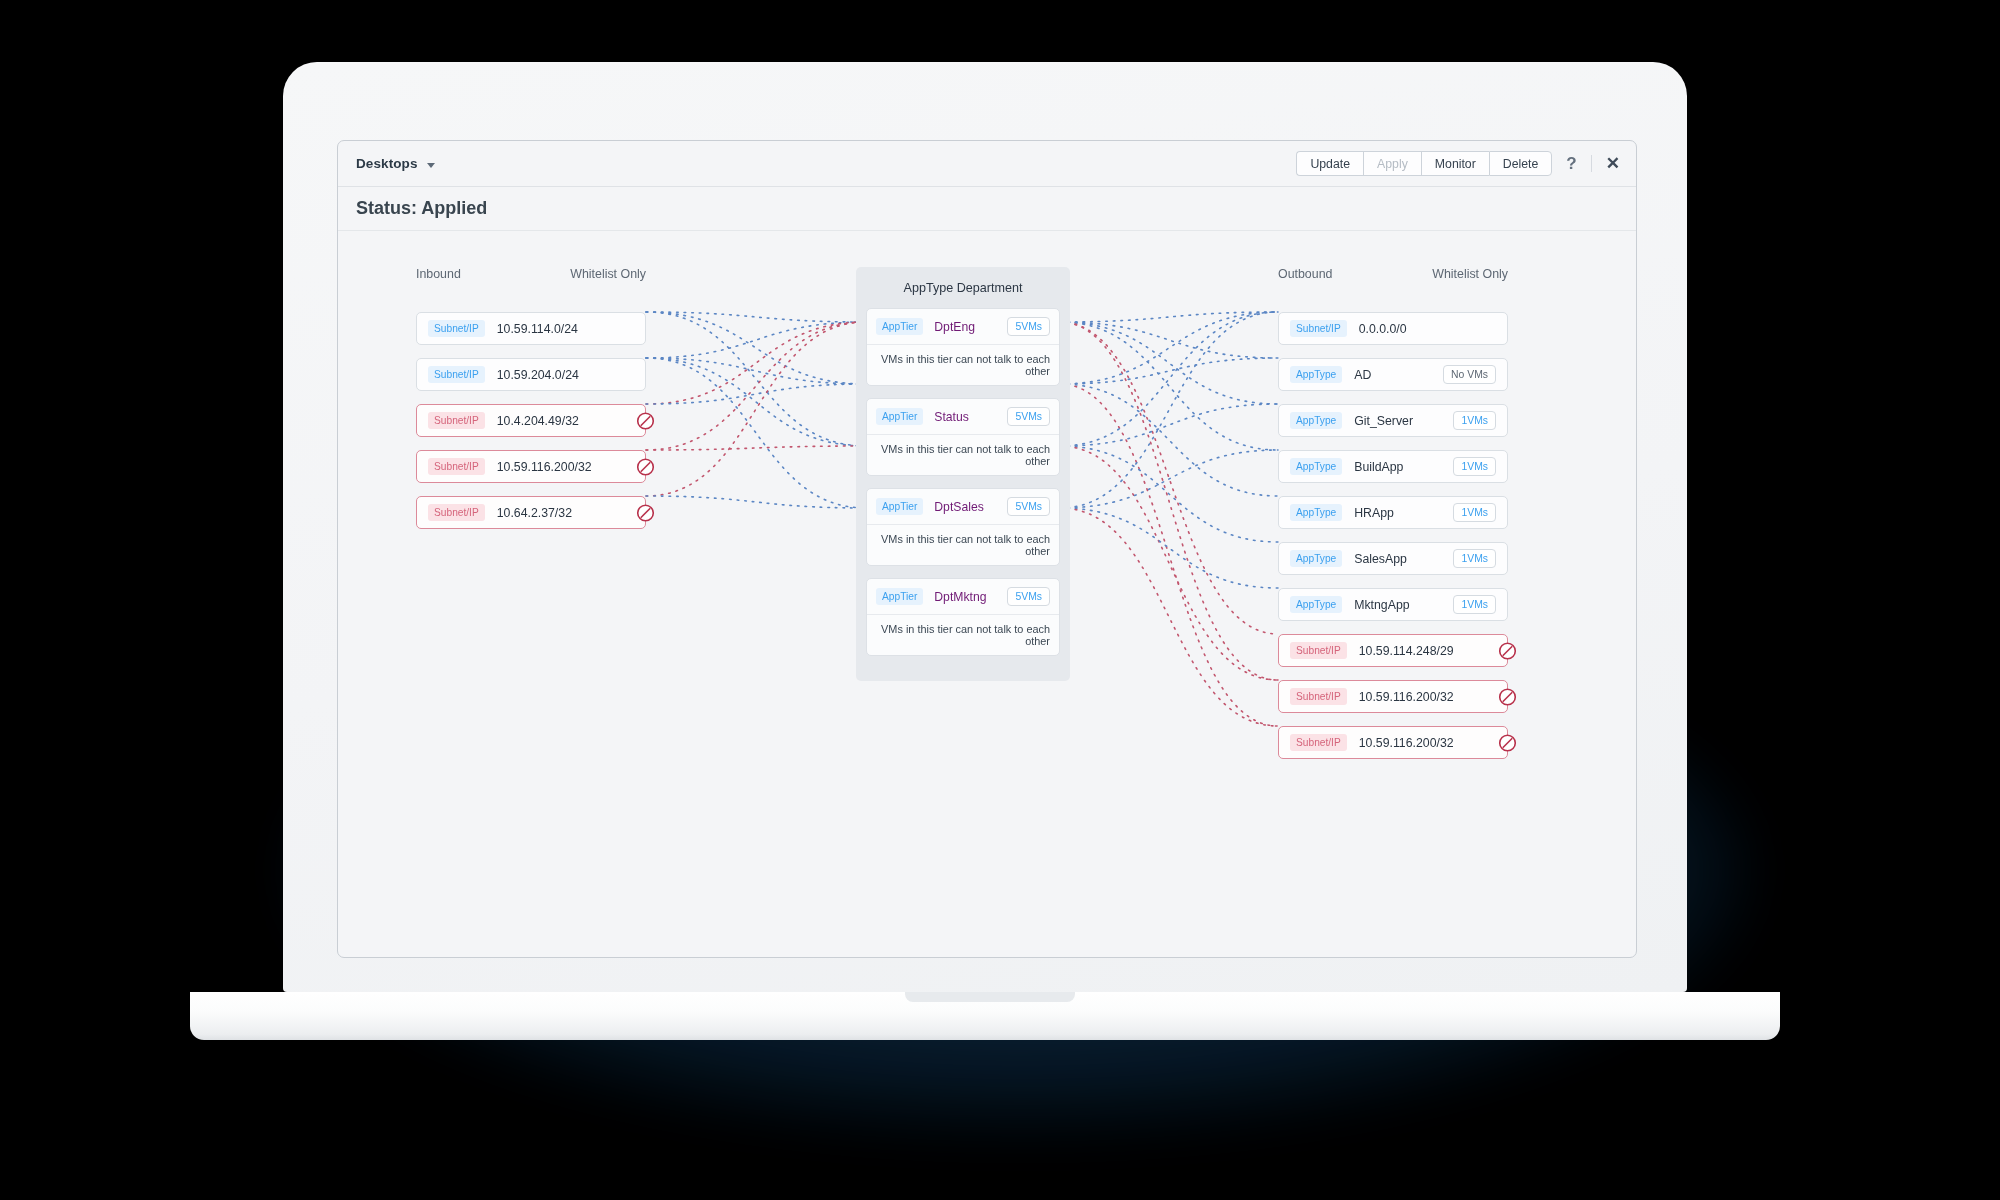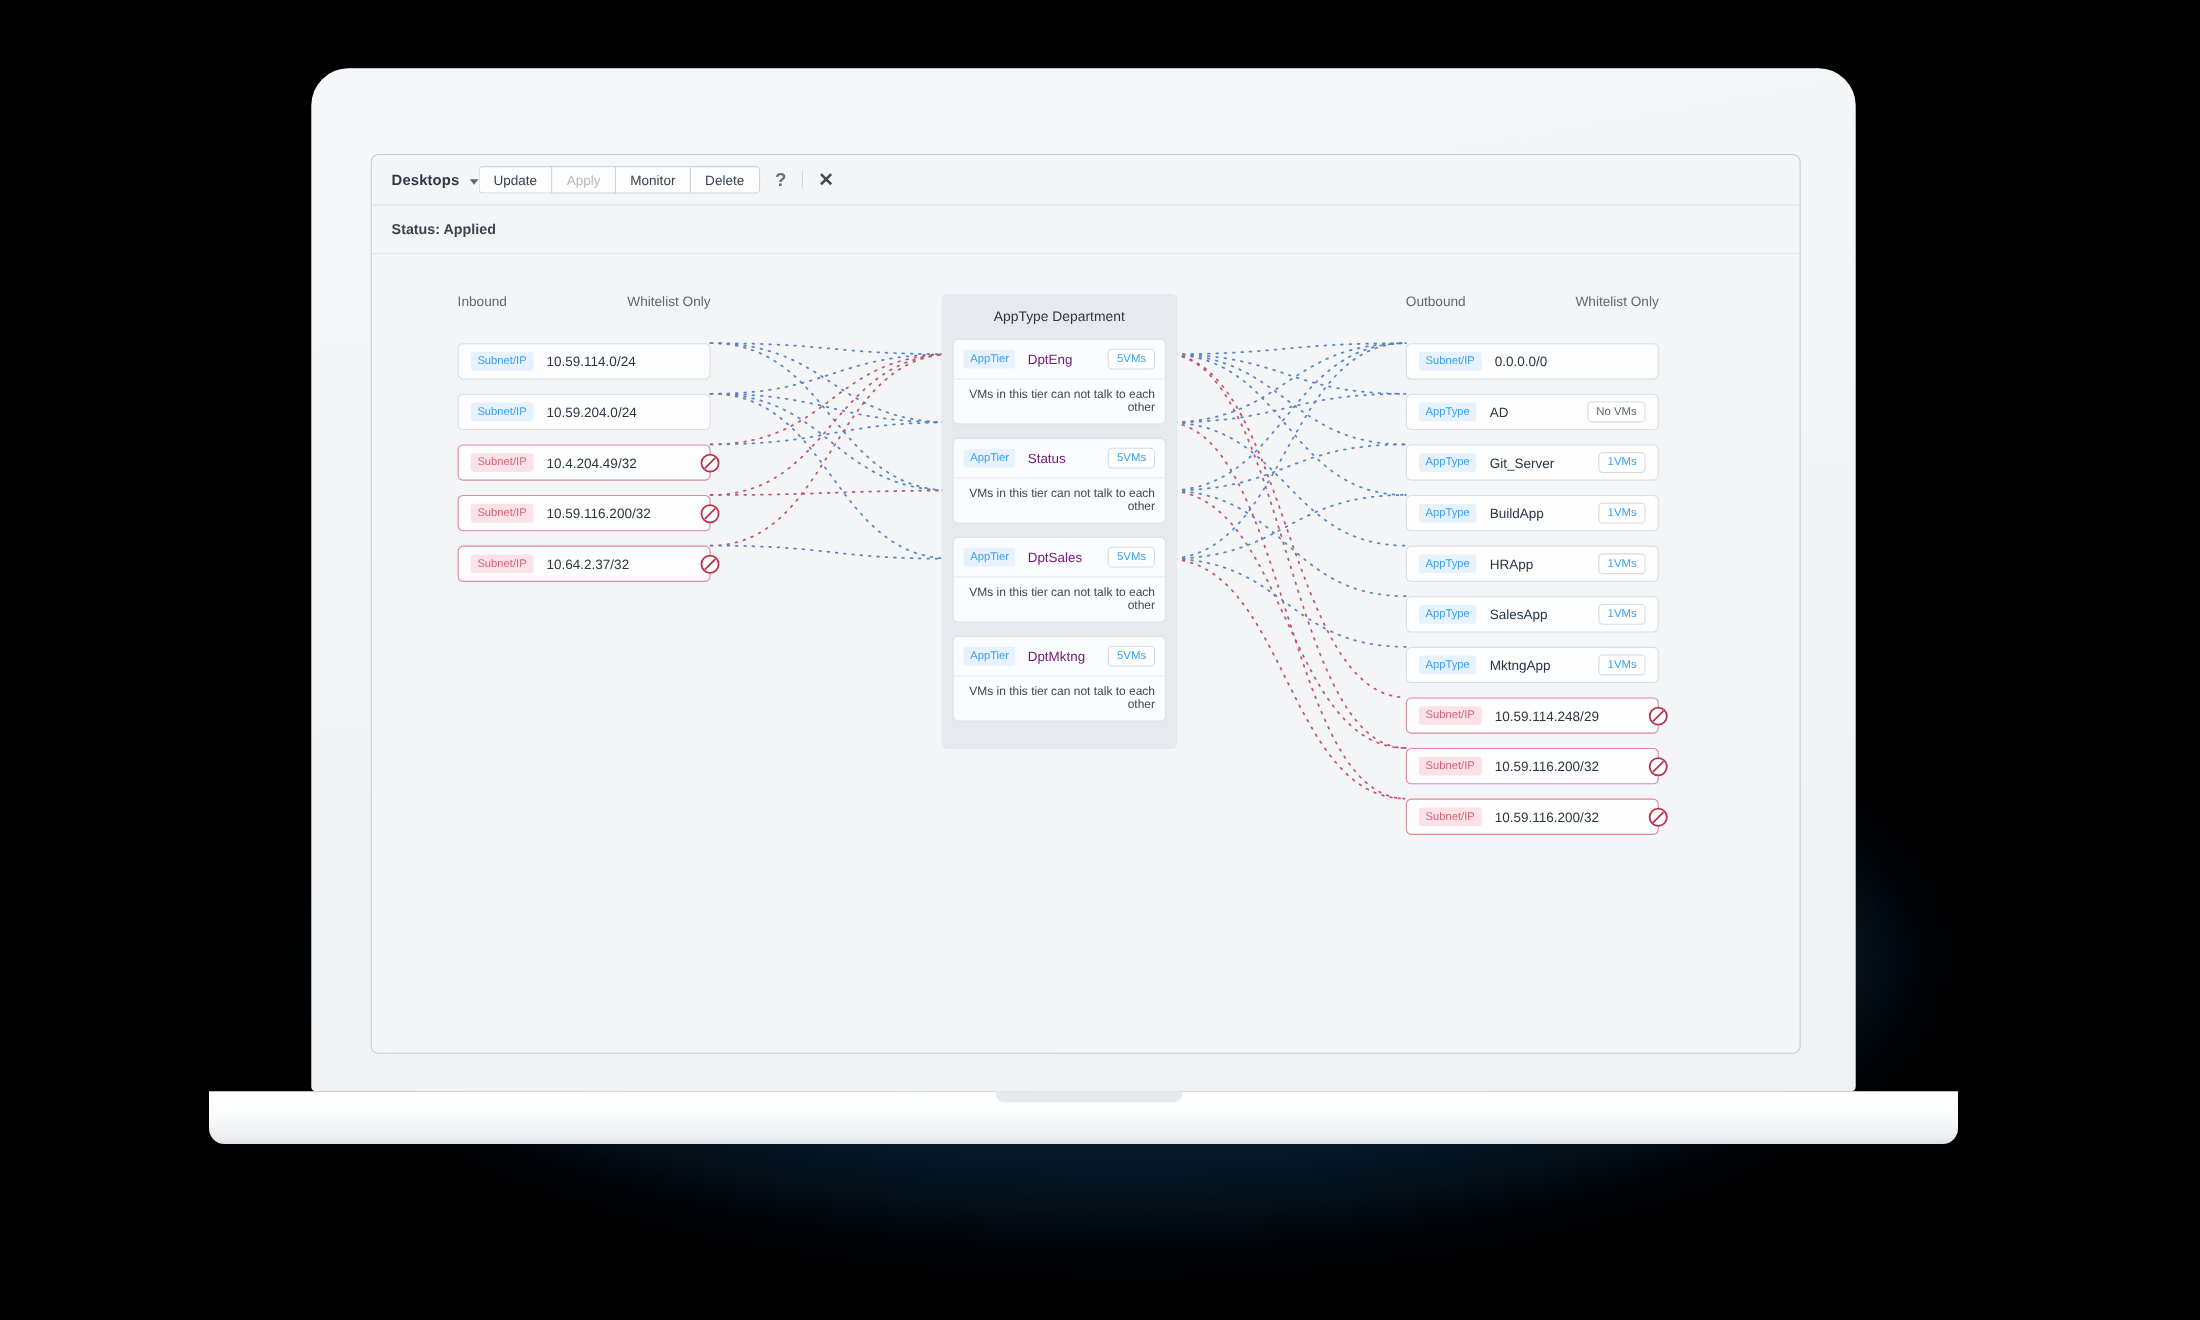--- a/index.html
+++ b/index.html
@@ -51,21 +51,21 @@
     left: 337px; top: 140px;
     width: 1300px; height: 818px;
     background: #f4f5f7;
     border: 1px solid #c9ced4;
     border-radius: 7px;
     overflow: hidden;
   }
 
   .titlebar {
     height: 46px;
-    display: flex; align-items: center; 
+    display: flex; align-items: center; justify-content: space-between;
     padding: 0 16px 0 18px;
     border-bottom: 1px solid #dfe2e6;
   }
   .title-left { display: flex; align-items: center; gap: 9px; }
   .title-text { font-size: 13.5px; font-weight: 700; color: #2c3a४7; color: #2c3a47; letter-spacing: .1px; }
   .caret {
     width: 0; height: 0;
     border-left: 4.5px solid transparent;
     border-right: 4.5px solid transparent;
     border-top: 5px solid #5d6a78;
@@ -96,21 +96,21 @@
   .help-icon { font-weight: 700; font-size: 17px; color: #64707e; }
   .close-icon { font-size: 17px; color: #3f4b59; font-weight: 700; }
   .divider-v { width: 1px; height: 17px; background: #d6dae0; }
 
   .statusbar {
     height: 44px;
     display: flex; align-items: center;
     padding-left: 18px;
     border-bottom: 1px solid #e4e7ea;
   }
-  .status-text { font-size: 13px; font-weight: 700; color: #39454f; }
+  .status-text { font-size: 18px; font-weight: 700; color: #39454f; }
 
   
   .canvas { position: relative; width: 100%; height: 726px; }
 
   svg.links { position: absolute; left: 0; top: 0; width: 1300px; height: 726px; }
 
   .col { position: absolute; }
   .col-head {
     display: flex; justify-content: space-between;
     font-size: 12.4px; color: #5d6773;

